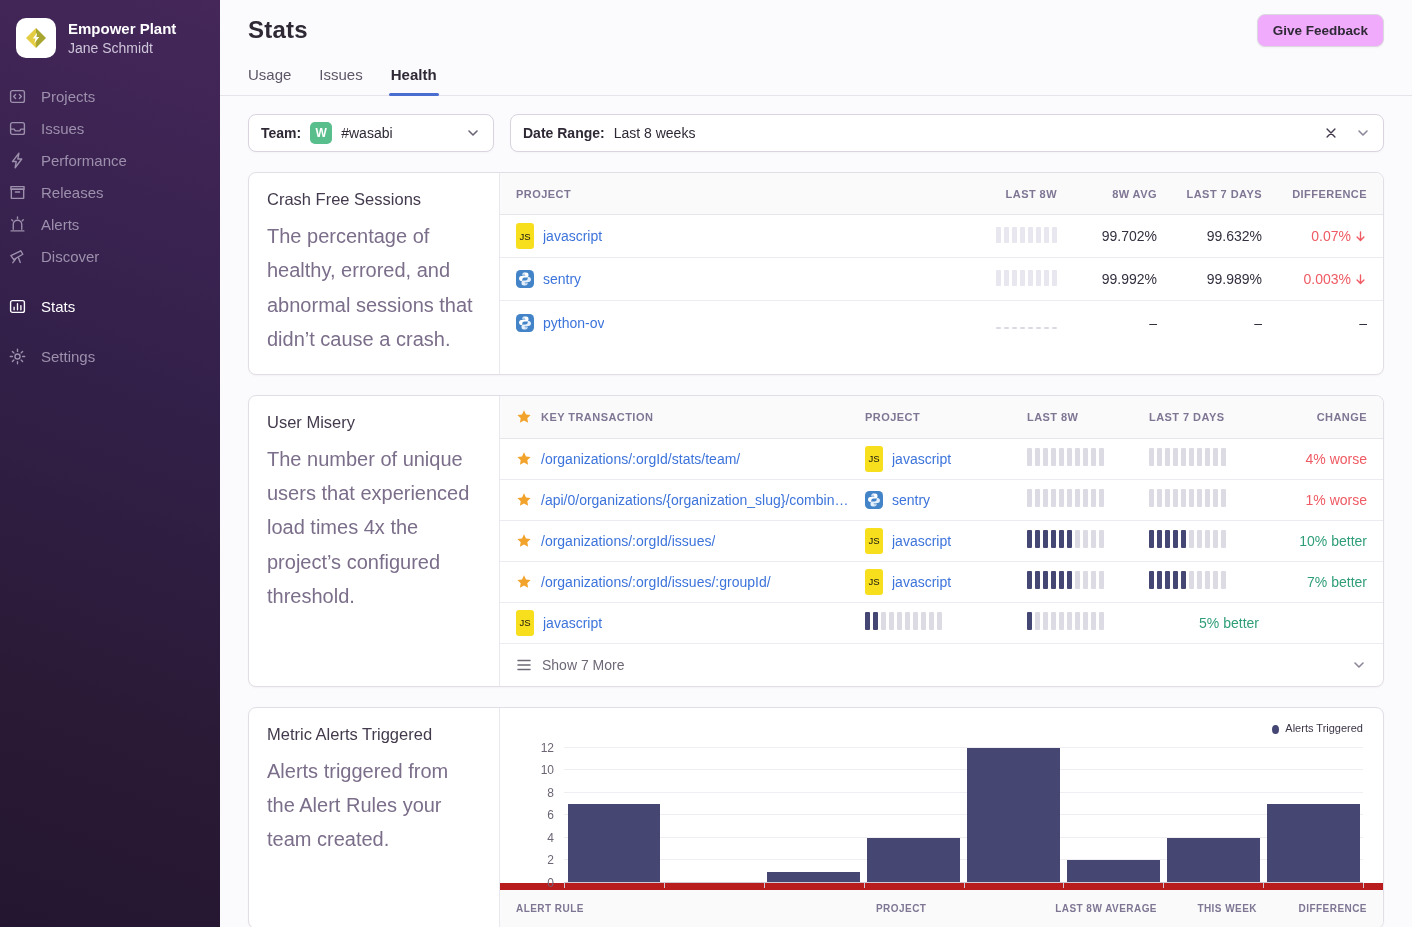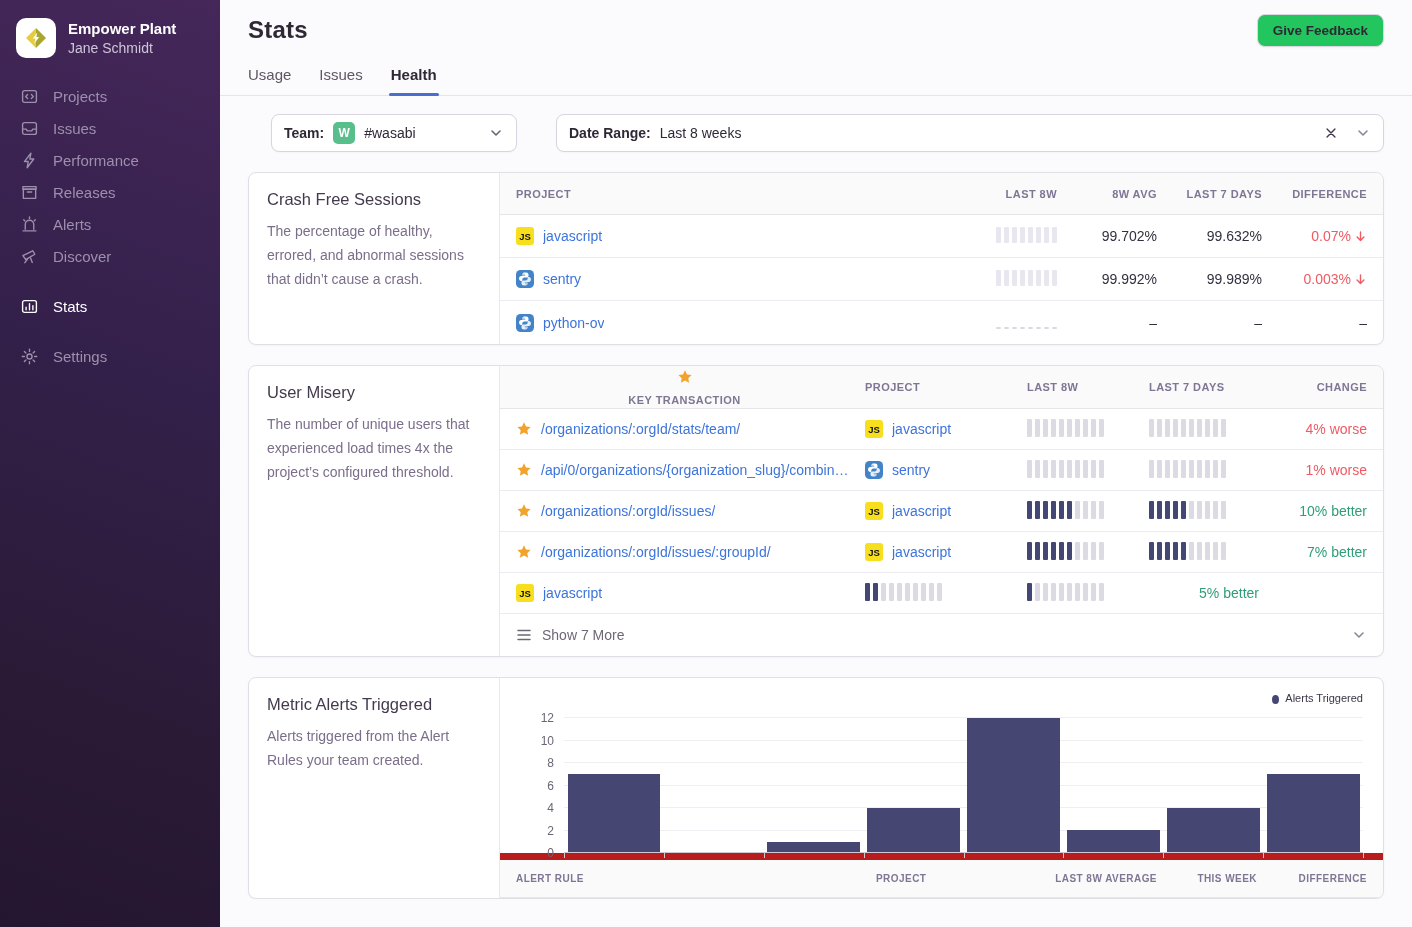--- a/index.html
+++ b/index.html
@@ -6,76 +6,76 @@
   html,body { width:1412px; height:927px; overflow:hidden; }
   body { display:flex; font-family:"Liberation Sans", sans-serif; background:#fbfbfc; color:#2f2936; }
 
   
   .sidebar { width:220px; height:100%; flex:none; background:linear-gradient(200deg,#45275a 0%,#33204a 40%,#2a1a36 75%,#241530 100%); padding:14px 0 0; color:#9d90ac; }
   .org { display:flex; align-items:center; gap:12px; padding:4px 16px 22px; cursor:pointer; }
   .org-logo { width:40px; height:40px; border-radius:10px; background:#fff; display:flex; align-items:center; justify-content:center; flex:none; }
   .org-name { color:#fff; font-weight:700; font-size:15px; }
   .user-name { color:#cfc6da; font-size:14px; margin-top:3px; }
   .nav-group { margin-bottom:18px; }
-  .nav-item { display:flex; align-items:center; gap:15px; padding:7px 20px; font-size:15px; cursor:pointer; color:#9d90ac; }
+  .nav-item { display:flex; align-items:center; gap:15px; padding:7px 8px; font-size:15px; cursor:pointer; color:#9d90ac; }
   .nav-item.active { color:#ffffff; }
   .nav-item .ic { width:18px; height:18px; display:flex; align-items:center; justify-content:center; flex:none; }
 
   
   .main { flex:1; display:flex; flex-direction:column; background:#fbfafc; min-width:0; }
   .topbar { padding:16px 28px 0; position:relative; border-bottom:1px solid #e7e3ea; background:#fbfafc; }
   .page-title { font-size:24px; font-weight:700; color:#2f2936; letter-spacing:.2px; }
-  .feedback-btn { position:absolute; right:28px; top:14px; background:#22c55e; border:1px solid #dcd8e1; border-radius:8px; padding:8px 15px; font:700 13.5px "Liberation Sans",sans-serif; color:#2f2936; cursor:pointer; box-shadow:0 1px 2px rgba(43,34,51,.04); }
+  .feedback-btn { position:absolute; right:28px; top:14px; background:#f0abfc; border:1px solid #dcd8e1; border-radius:8px; padding:8px 15px; font:700 13.5px "Liberation Sans",sans-serif; color:#2f2936; cursor:pointer; box-shadow:0 1px 2px rgba(43,34,51,.04); }
   .tabs { display:flex; gap:28px; margin-top:22px; }
   .tab { font-size:15px; color:#5d5666; padding-bottom:12px; cursor:pointer; position:relative; }
   .tab.active { color:#2f2936; font-weight:600; }
   .tab.active::after { content:""; position:absolute; left:-2px; right:-2px; bottom:-1px; height:3px; border-radius:2px; background:#4a6dd0; }
 
   .content { padding:18px 28px 0; display:flex; flex-direction:column; gap:20px; overflow:hidden; }
 
   
   .filter-row { display:flex; gap:16px; }
-  .control { background:#fff; border:1px solid #d9d4df; border-radius:8px; height:38px; display:flex; align-items:center; padding:0 12px; gap:9px; cursor:pointer; box-shadow:0 1px 2px rgba(43,34,51,.03);margin-left:23px; }
+  .control { background:#fff; border:1px solid #d9d4df; border-radius:8px; height:38px; display:flex; align-items:center; padding:0 12px; gap:9px; cursor:pointer; box-shadow:0 1px 2px rgba(43,34,51,.03); }
   .control-label { font-weight:700; font-size:14px; color:#2f2936; }
   .control-value { font-size:14px; color:#2f2936; }
   .team-select { width:246px; }
   .team-avatar { width:22px; height:22px; border-radius:5px; background:#57be8c; color:#fff; font-size:12px; font-weight:700; display:flex; align-items:center; justify-content:center; }
   .date-range { flex:1; }
   .spacer { flex:1; }
   .icon-btn { display:flex; align-items:center; justify-content:center; cursor:pointer; }
 
   
   .panel { display:grid; grid-template-columns:251px 1fr; background:#fff; border:1px solid #e2dee6; border-radius:8px; box-shadow:0 1px 2px rgba(43,34,51,.04); overflow:hidden; flex:none; }
   .panel-desc { padding:17px 18px; border-right:1px solid #eae7ee; }
   .panel-desc h2 { font-size:16.5px; font-weight:500; color:#433a4d; margin-bottom:10px; }
-  .panel-desc p { font-size:14px; line-height:1.72; color:#7b6e8a; }
+  .panel-desc p { font-size:20px; line-height:1.72; color:#7b6e8a; }
   .thead { background:#fafafb; border-bottom:1px solid #e7e4ea; font-size:11px; font-weight:700; letter-spacing:.45px; color:#7f7694; text-transform:uppercase; }
   .r { text-align:right; justify-content:flex-end; }
   .link { color:#3d74db; font-size:14px; text-decoration:none; cursor:pointer; white-space:nowrap; overflow:hidden; text-overflow:ellipsis; }
 
   
   .cf-grid { display:grid; grid-template-columns:1fr 115px 100px 105px 105px; align-items:center; padding:0 16px; }
   .cf-head { height:42px; }
   .cf-row { height:43px; border-bottom:1px solid #edeaf1; font-size:14px; }
   .cf-row:last-child { border-bottom:none; }
   .proj-cell { display:flex; align-items:center; gap:9px; min-width:0; }
-  .js-badge { width:18px; height:18px; border-radius:3px; background:#f7df1e; color:#111; font-size:9.5px; font-weight:700; display:flex; align-items:center; justify-content:center; flex:none; }
+  .js-badge { width:18px; height:26px; border-radius:3px; background:#f7df1e; color:#111; font-size:9.5px; font-weight:400; display:flex; align-items:center; justify-content:center; flex:none; }
   .spark { display:inline-flex; gap:3px; align-items:flex-end; height:16px; }
   .spark i { width:5px; height:16px; background:#e8e6ee; border-radius:1px; }
   .spark.dashed i { height:2px; background:#dcd9e3; }
   .val { color:#342f3e; }
   .diff-down { color:#ef5a63; display:inline-flex; align-items:center; gap:3px; }
 
   
   .um-grid { display:grid; grid-template-columns:1fr 150px 110px 110px 96px; column-gap:12px; align-items:center; padding:0 16px; }
   .um-head { height:43px; }
   .um-row { height:41px; border-bottom:1px solid #edeaf1; font-size:14px; }
   .tx-cell { display:flex; align-items:center; gap:9px; min-width:0; }
   .star { width:16px; height:16px; flex:none; cursor:pointer; display:flex; }
-  .head-star-label { display:flex; align-items:center; gap:9px;flex-direction:column; }
+  .head-star-label { display:flex; align-items:center; gap:9px; }
   .scorebar { display:inline-flex; gap:3px; height:18px; }
   .scorebar i { width:5px; height:18px; background:#dcdbe4; border-radius:1px; }
   .scorebar i.f { background:#444674; }
   .change-worse { color:#ef5a63; }
   .change-better { color:#2f9e77; }
   .um-footer { height:42px; display:flex; align-items:center; gap:10px; padding:0 16px; color:#6e6876; font-size:14px; cursor:pointer; }
 
   
   .chart-wrap { padding:8px 16px 0; }
   .legend { display:flex; justify-content:flex-end; align-items:flex-end; gap:6px; height:16px; margin:2px 4px 0 0; font-size:11px; color:#3b3547; cursor:pointer; }

